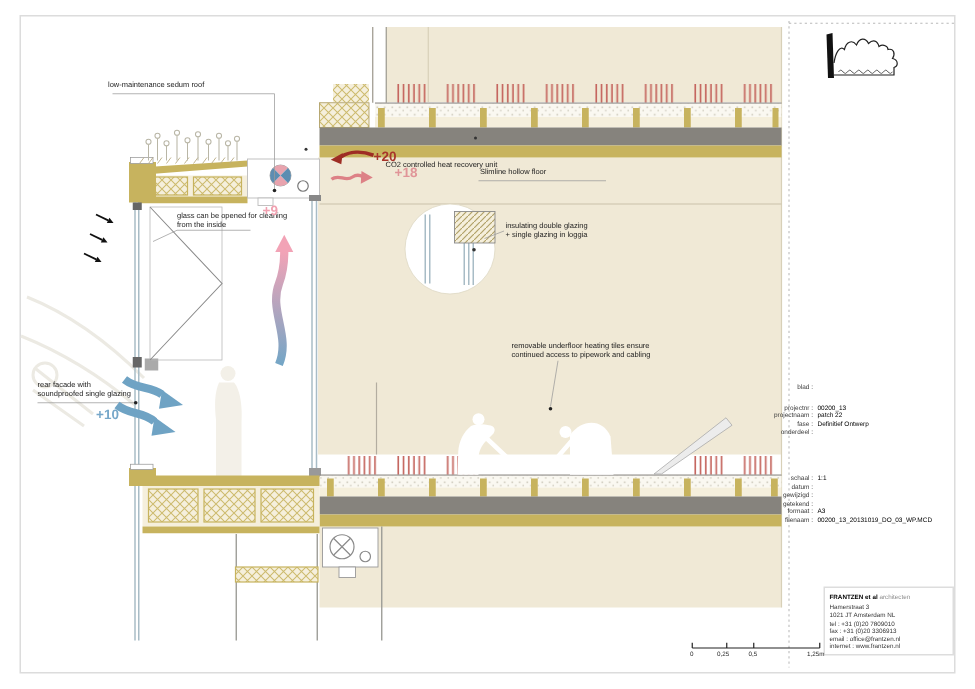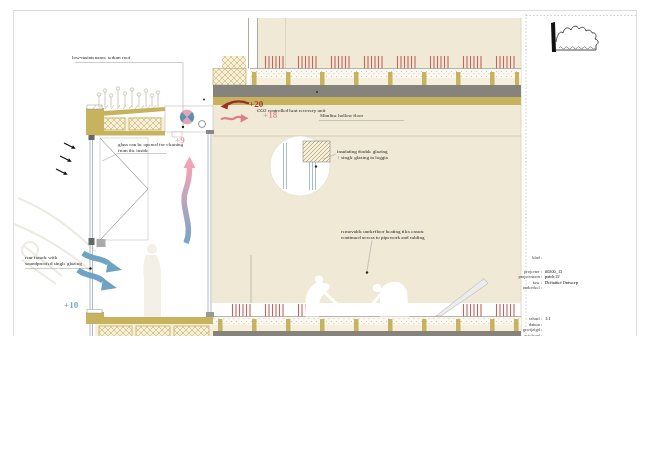--- a/index.html
+++ b/index.html
@@ -1,17 +1,17 @@
 <!DOCTYPE html>
 <html><head>
 <meta charset="utf-8">
 <style>
   html,body{margin:0;padding:0;background:#fff;}
-  #sheet{position:relative;width:650px;height:336px;background:#fff;overflow:hidden;
-         font-family:Liberation Serif, serif;}
+  #sheet{position:relative;width:650px;height:459px;background:#fff;overflow:hidden;
+         font-family:Liberation Sans, sans-serif;}
   .ann{position:absolute;font-size:5px;line-height:1.18;color:#1d1d1d;white-space:pre-line;}
   .temp{position:absolute;font-size:9px;font-weight:bold;line-height:1;}
   .tb{position:absolute;left:478px;width:152px;}
   .tb-row{display:flex;height:5.6px;font-size:4.3px;line-height:5.6px;}
   .tb-label{width:64px;text-align:right;color:#3a3a3a;}
   .tb-value{margin-left:3px;color:#000;white-space:nowrap;}
   .arch{position:absolute;left:549px;top:391px;width:79px;border:1px solid #ddd;
         padding:2.5px 3px;font-size:4.2px;line-height:5.2px;color:#333;}
   .arch .nm{font-weight:bold;color:#000;}
   .arch .nm-sfx{color:#8a8a8a;font-weight:normal;}
@@ -316,21 +316,21 @@
 <div class="ann" style="left:257px;top:107.5px;width:100px">CO2 controlled heat recovery unit</div>
 <div class="ann" style="left:320px;top:113px;width:80px">Slimline hollow floor</div>
 <div class="ann" style="left:337px;top:149px;width:80px">insulating double glazing
 + single glazing in loggia</div>
 <div class="ann" style="left:341px;top:229px;width:110px">removable underfloor heating tiles ensure
 continued access to pipework and cabling</div>
 
 <div class="temp" style="left:249px;top:99.5px;color:#a8352b">+20</div>
 <div class="temp" style="left:263px;top:110.5px;color:#e09598">+18</div>
 <div class="temp" style="left:175px;top:136px;color:#f0a0b0">+9</div>
-<div class="temp" style="left:64px;top:301px;color:#76a7c9">+10</div>
+<div class="temp" style="left:64px;top:272px;color:#76a7c9">+10</div>
 
 <div class="tb" style="top:254.5px">
   <div class="tb-row">
     <span class="tb-label">blad :</span>
     <span class="tb-value"></span>
   </div>
 </div>
 <div class="tb" style="top:268.5px">
   <div class="tb-row">
     <span class="tb-label">projectnr :</span>

